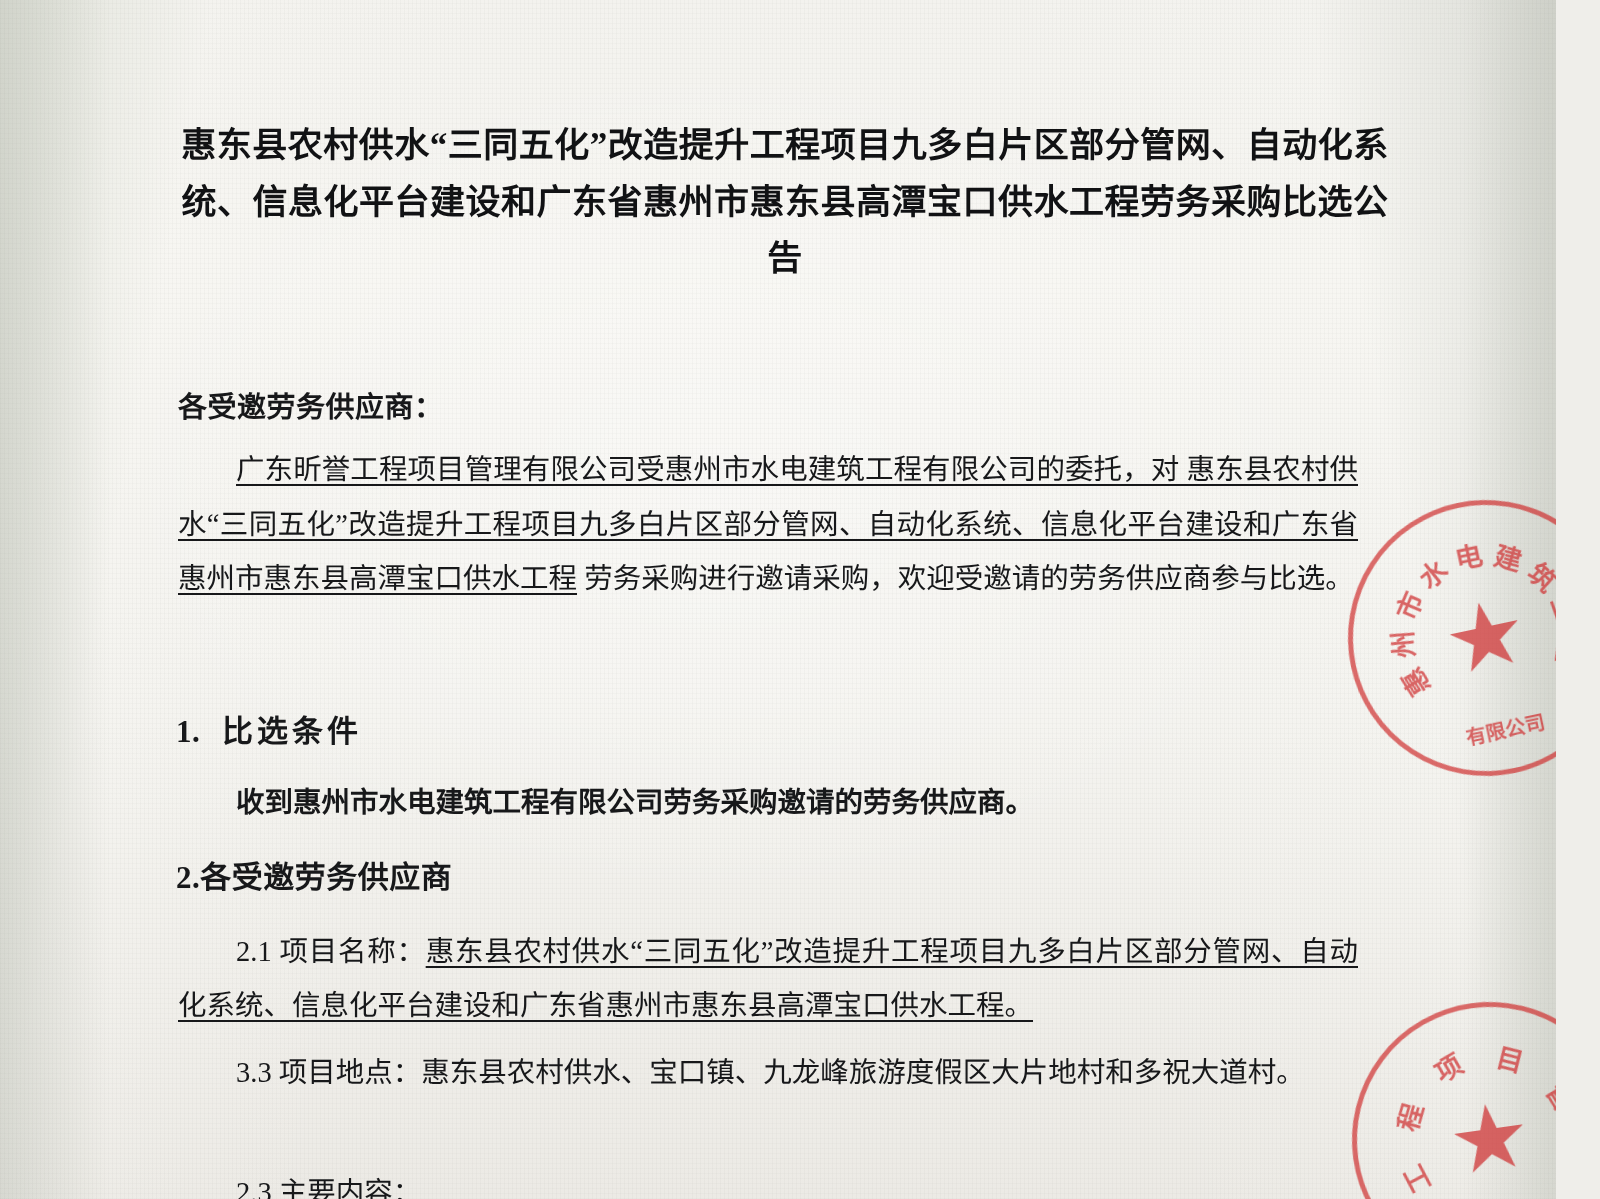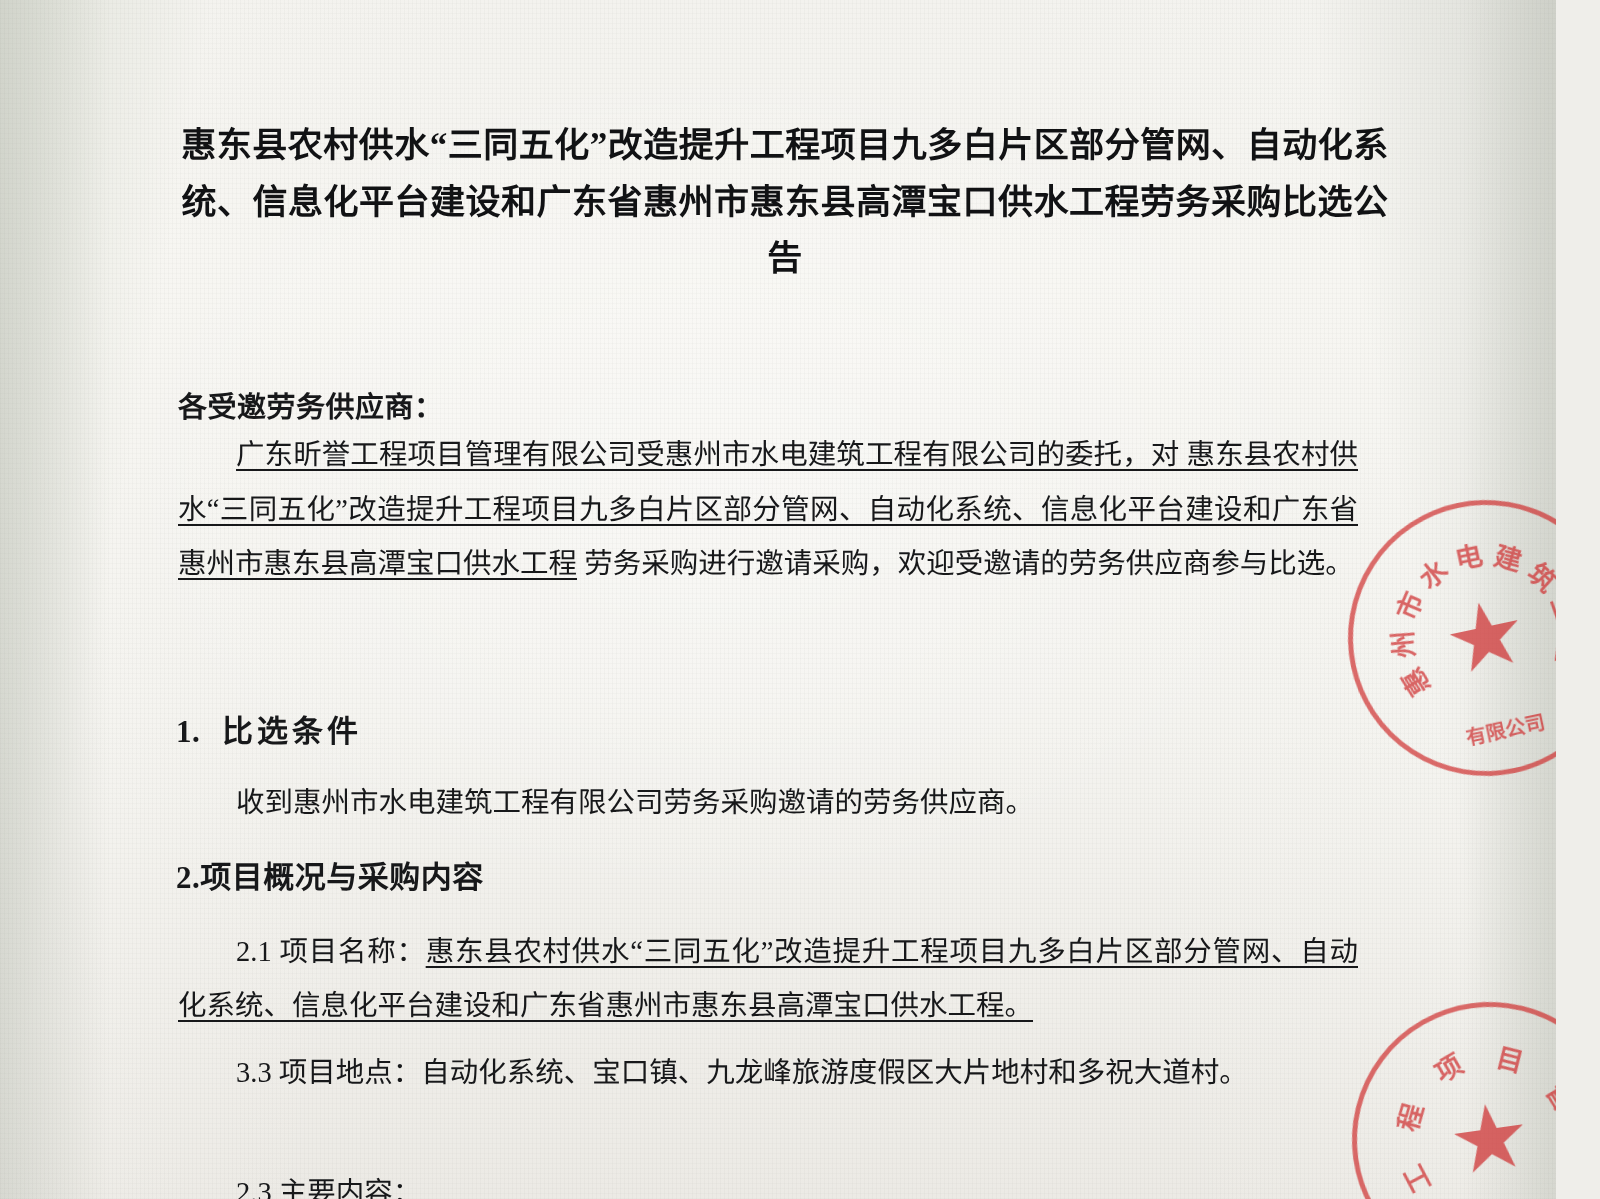--- a/index.html
+++ b/index.html
@@ -76,21 +76,21 @@
     top: 383px;
     font-size: 29px;
     font-weight: bold;
     letter-spacing: 0.5px;
     text-align: center;
   }
 
   .para-main {
     position: absolute;
     left: 178px;
-    top: 428px;
+    top: 443px;
     width: 1180px;
     font-size: 28.5px;
     line-height: 1.92;
     text-align: justify;
     text-justify: inter-ideograph;
     text-indent: 58px;
   }
   .u {
     text-decoration: underline;
     text-underline-offset: 5px;
@@ -108,20 +108,21 @@
   .sec1 .txt { letter-spacing: 4px; text-align: center; }
 
   .sec1-body {
     position: absolute;
     left: 178px;
     top: 776px;
     width: 1180px;
     font-size: 28.5px;
     line-height: 1.9;
     text-indent: 58px;
+    font-weight: bold;
   }
 
   .sec2 { left: 176px; top: 852px; }
 
   .item {
     position: absolute;
     width: 1180px;
     font-size: 28.5px;
     line-height: 1.9;
     text-align: justify;
@@ -208,29 +209,29 @@
       <span class="u">广东昕誉工程项目管理有限公司受惠州市水电建筑工程有限公司的委托，对 惠东县农村供水“三同五化”改造提升工程项目九多白片区部分管网、自动化系统、信息化平台建设和广东省惠州市惠东县高潭宝口供水工程</span><span> 劳务采购进行邀请采购，欢迎受邀请的劳务供应商参与比选。</span>
     </div>
 
     <div class="sec-head sec1">
       <span class="num">1.</span><span class="txt">比选条件</span>
     </div>
 
     <div class="sec1-body">收到惠州市水电建筑工程有限公司劳务采购邀请的劳务供应商。</div>
 
     <div class="sec-head sec2">
-      <span>2.</span><span>项目概况与采购内容</span>
+      <span>2.</span><span>各受邀劳务供应商</span>
     </div>
 
     <div class="item item-21">
       <span>2.1 项目名称：</span><span class="u">惠东县农村供水“三同五化”改造提升工程项目九多白片区部分管网、自动化系统、信息化平台建设和广东省惠州市惠东县高潭宝口供水工程。</span>
     </div>
 
     <div class="item item-22">
-      <span>3.3 项目地点：</span><span>自动化系统、宝口镇、九龙峰旅游度假区大片地村和多祝大道村。</span>
+      <span>3.3 项目地点：</span><span>惠东县农村供水、宝口镇、九龙峰旅游度假区大片地村和多祝大道村。</span>
     </div>
 
     <div class="item item-23">
       <span>2.3 主要内容：</span><span></span>
     </div>
 
   </div>
 
   <div class="seal seal-1 seal-blur">
     <div class="seal-arc">

